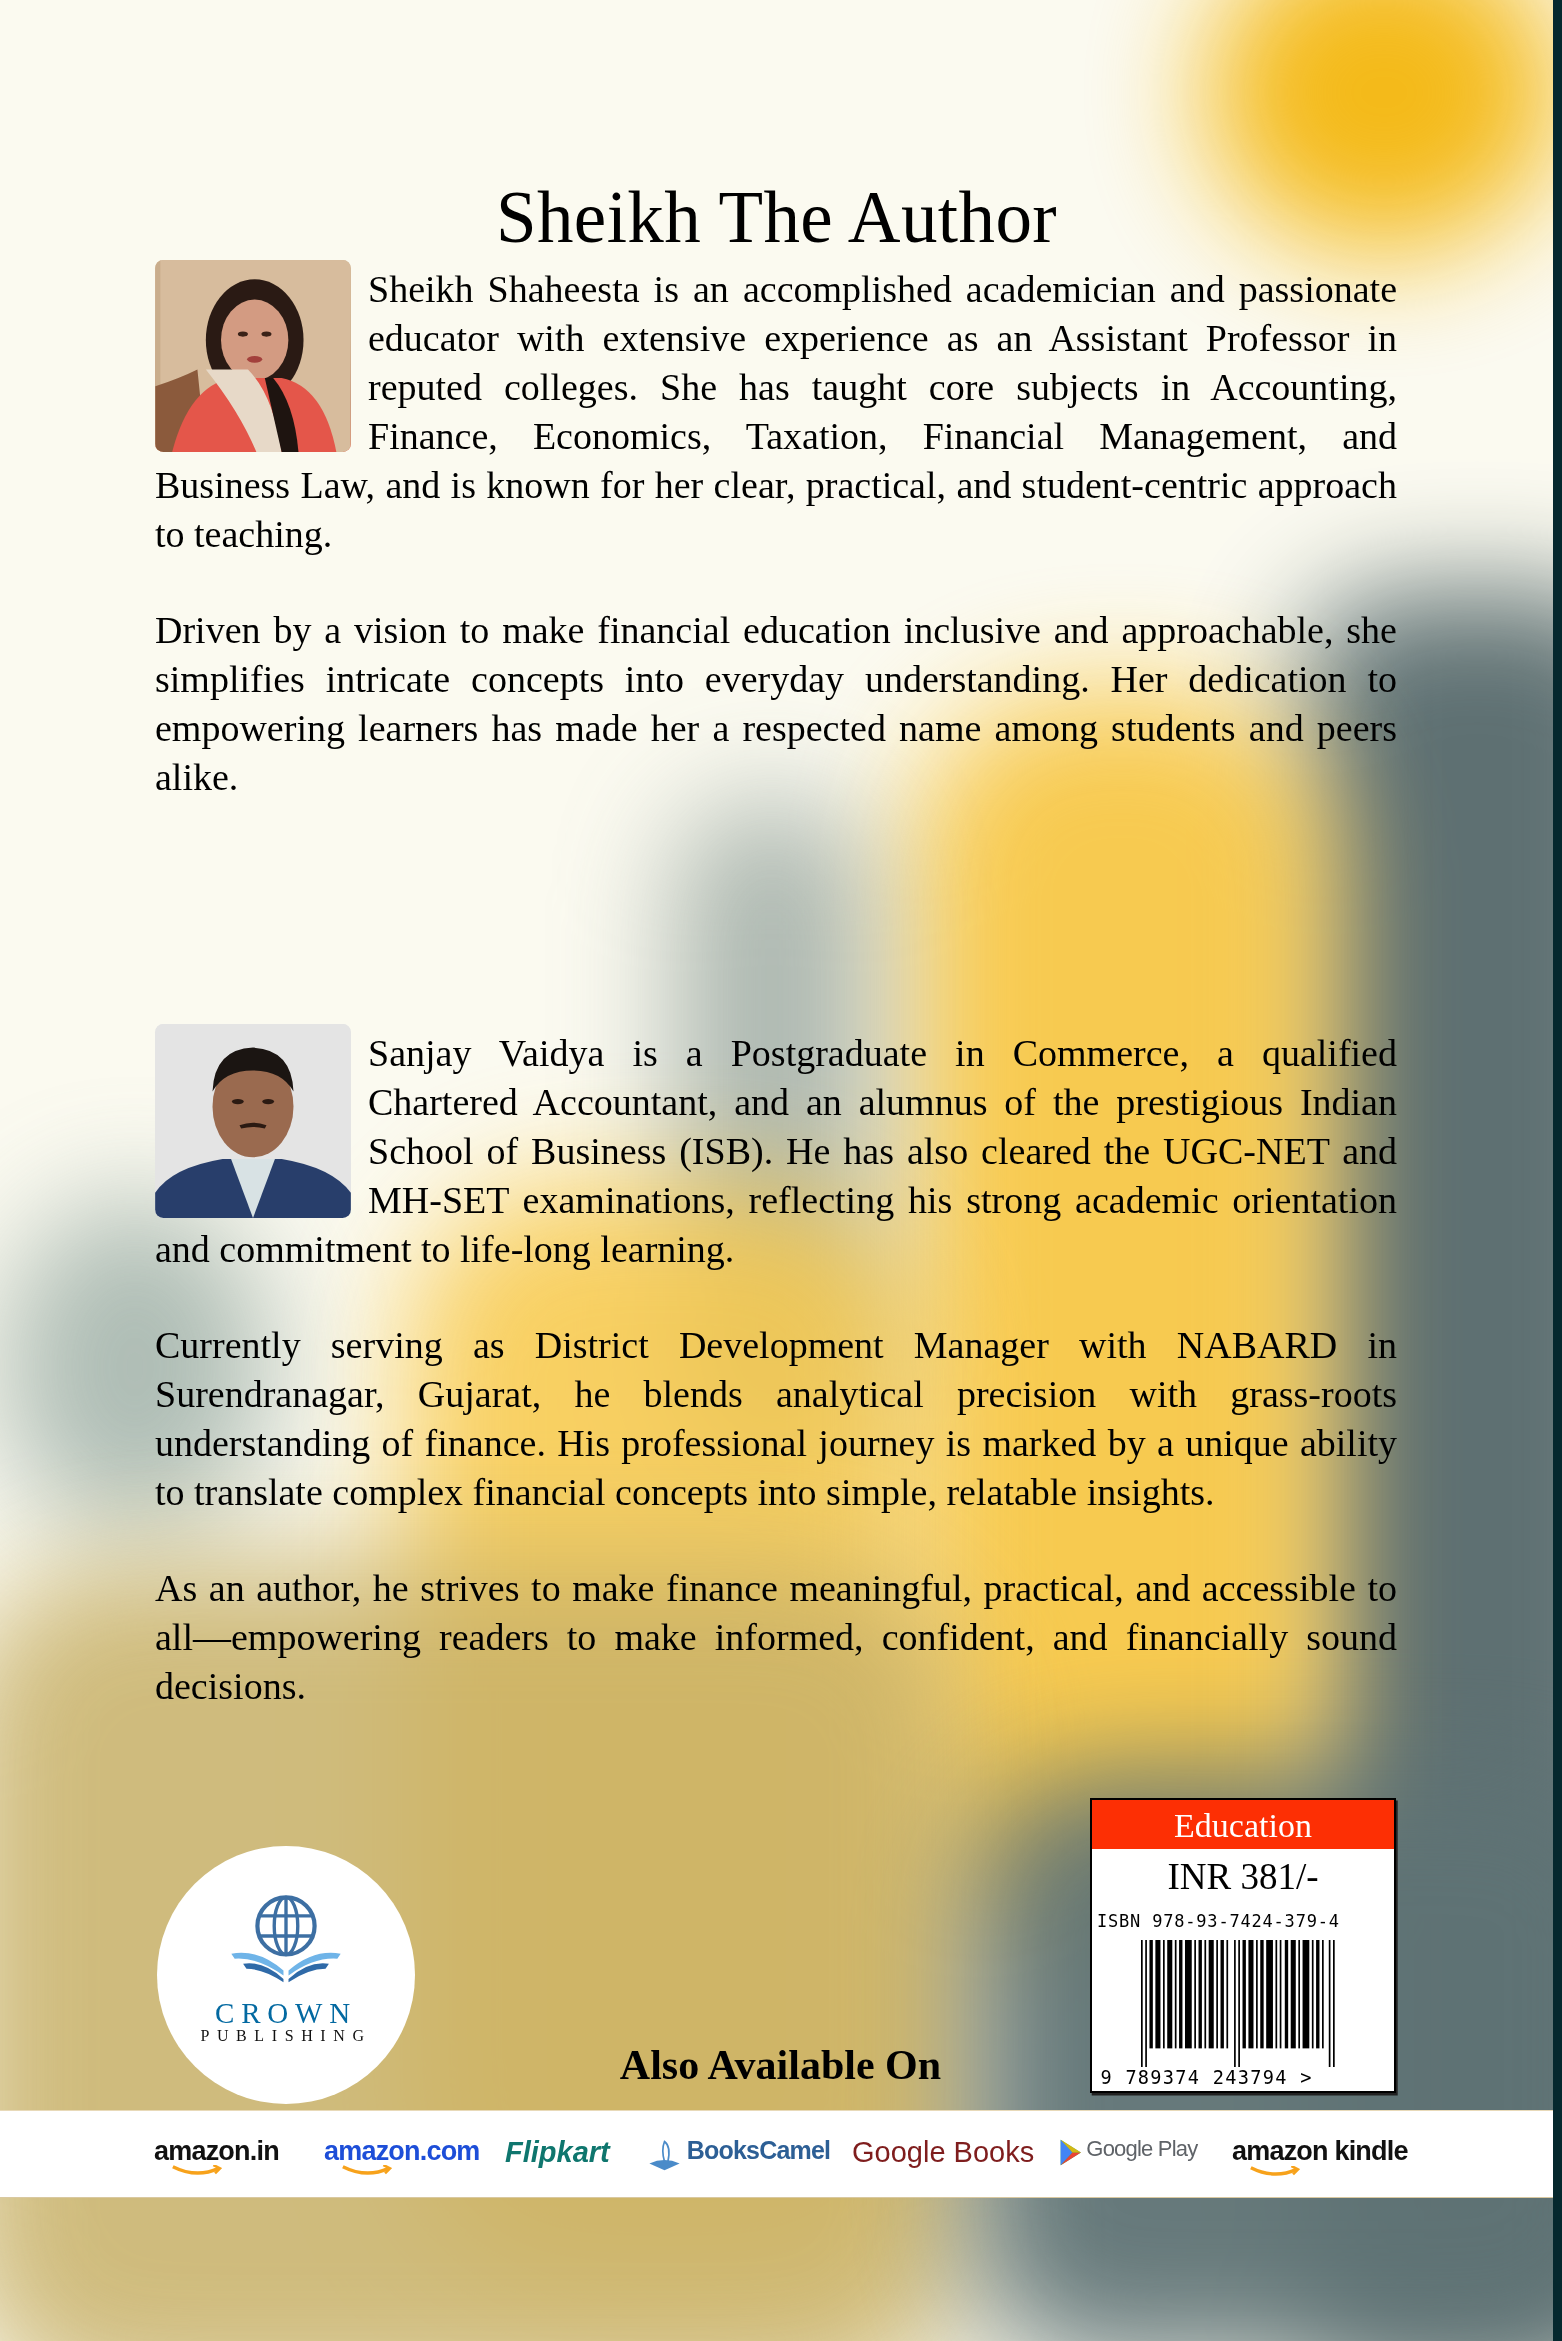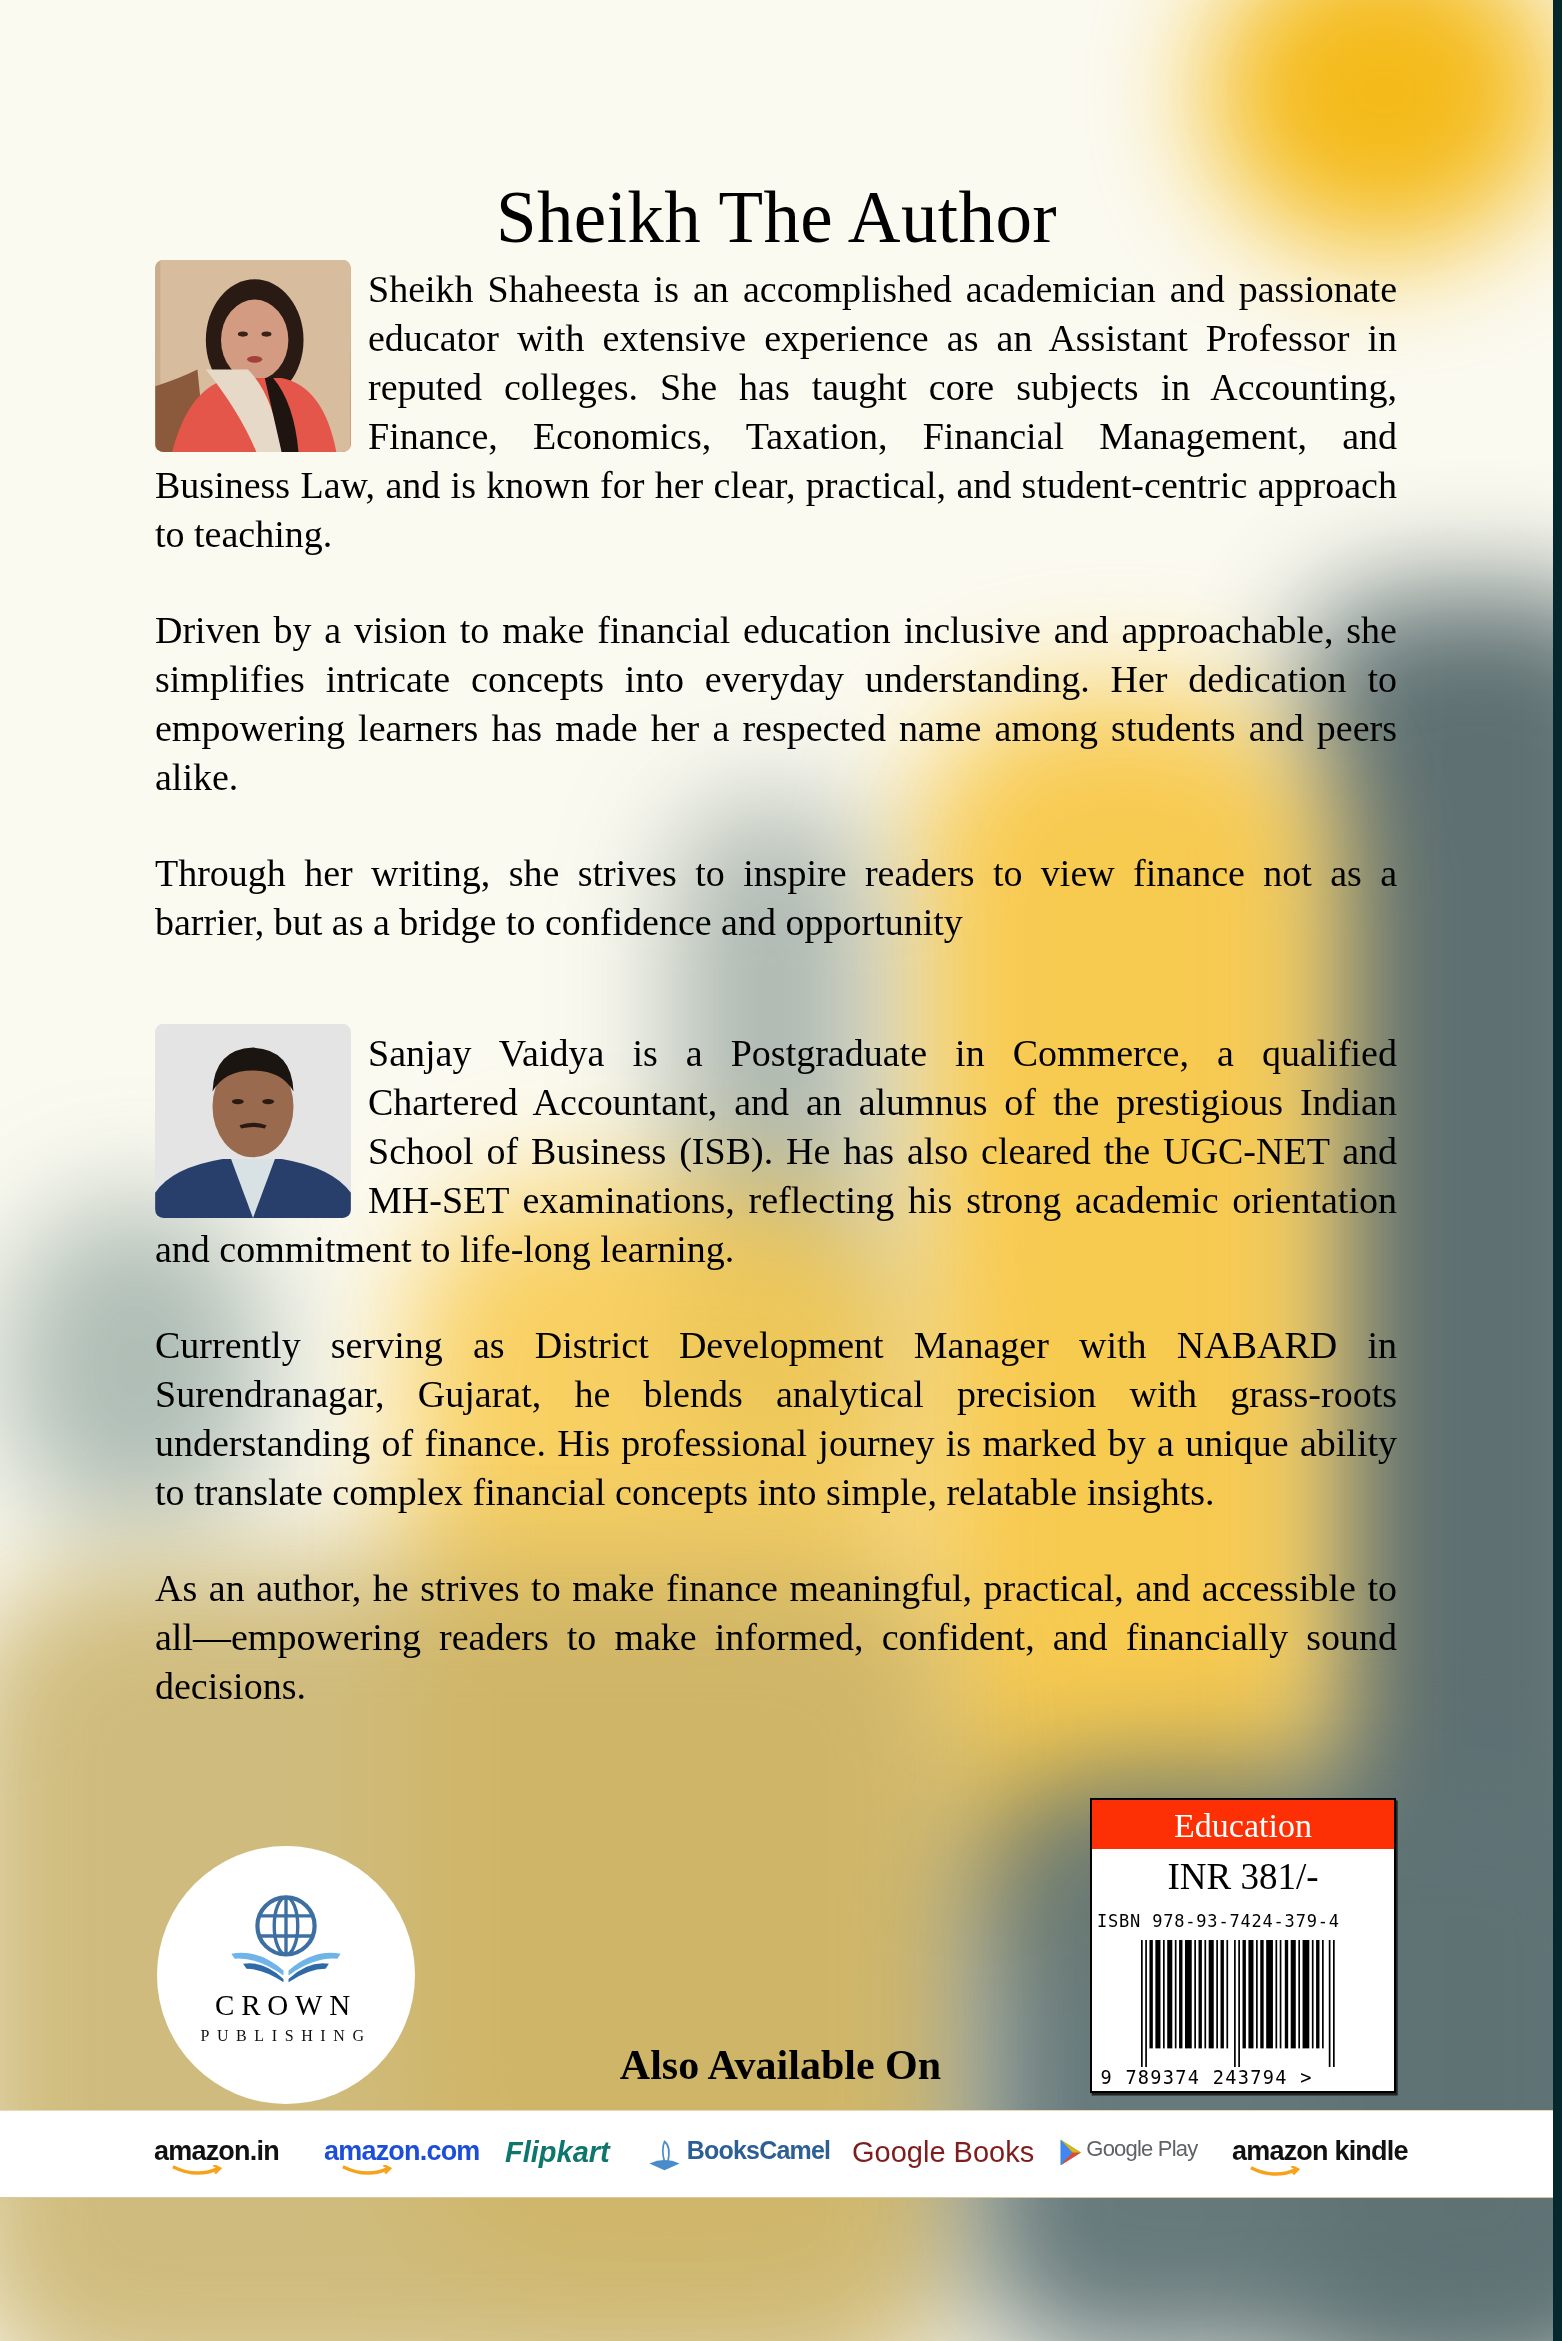--- a/index.html
+++ b/index.html
@@ -12,21 +12,21 @@
   .body-text { position:absolute; left:155px; width:1242px; font-size:38px; line-height:49px; text-align:justify; }
   .photo { float:left; width:196px; border-radius:8.4px; margin-right:17px; margin-top:-5px; overflow:hidden; position:relative; }
   .para { margin:0 0 47px 0; }
   .price-box { position:absolute; left:1090px; top:1798px; width:302px; height:291px; background:#fff; border:2.5px solid #000; box-shadow:1.7px 2.5px 0 #222; }
   .price-cat { height:49px; background:#fd2f04; color:#fff; text-align:center; font-size:34px; line-height:51px; }
   .price-val { text-align:center; font-size:37px; margin-top:6.8px; line-height:42px; }
   .isbn { font-family:"DejaVu Sans Mono", monospace; font-size:17px; letter-spacing:0.8px; margin-left:5px; margin-top:13px; }
   .barcode { position:absolute; left:49px; top:140px; width:203px; height:127px; }
   .barcode-num { position:absolute; left:8.4px; bottom:3.4px; font-family:"DejaVu Sans Mono", monospace; font-size:18.6px; letter-spacing:1.3px; background:transparent; }
   .logo-circle { position:absolute; left:157px; top:1846px; width:258px; height:258px; border-radius:50%; background:#fff; }
-  .crown { position:absolute; left:0; width:258px; top:143px; text-align:center; color:#000000; font-size:29px; letter-spacing:6.8px; }
+  .crown { position:absolute; left:0; width:258px; top:151px; text-align:center; color:#0369a1; font-size:29px; letter-spacing:6.8px; }
   .publishing { position:absolute; left:0; width:258px; top:181px; text-align:center; color:#111; font-size:16px; letter-spacing:7.6px; }
   .also { position:absolute; left:0; width:1553px; top:2041px; text-align:center; font-size:42px; font-weight:700; padding-left:4px; }
   .stores { position:absolute; left:0; top:2110px; width:1553px; height:86px; background:#fff; border-top:1.7px solid #e8d9b8; border-bottom:1.7px solid #d9c9a0; }
   .store { position:absolute; top:25px; font-family:"Liberation Sans", sans-serif; }
 </style>
 </head>
 <body>
 
 <div class="cover">
 
@@ -52,21 +52,20 @@
         <path d="M20 228 Q40 150 90 140 L150 140 Q200 150 215 228Z" fill="#e4564a"></path>
         <path d="M60 130 Q100 180 120 228 L150 228 Q140 160 110 130Z" fill="#e7d9c8"></path>
         <path d="M130 140 L150 228 L170 228 Q165 170 140 140Z" fill="#1e1410"></path>
         <ellipse cx="104" cy="88" rx="6" ry="3" fill="#3a2218"></ellipse>
         <ellipse cx="132" cy="88" rx="6" ry="3" fill="#3a2218"></ellipse>
         <ellipse cx="118" cy="118" rx="9" ry="4" fill="#a3403c"></ellipse>
       </svg>
     </div>
     <p class="para">Sheikh Shaheesta is an accomplished academician and passionate educator with extensive experience as an Assistant Professor in reputed colleges. She has taught core subjects in Accounting, Finance, Economics, Taxation, Financial Management, and Business Law, and is known for her clear, practical, and student-centric approach to teaching.</p>
     <p class="para">Driven by a vision to make financial education inclusive and approachable, she simplifies intricate concepts into everyday understanding. Her dedication to empowering learners has made her a respected name among students and peers alike.</p>
-    <p class="para">Through her writing, she strives to inspire readers to view finance not as a barrier, but as a bridge to confidence and opportunity</p>
   </div>
 
   <div class="body-text" style="top:1029px;">
     <div class="photo" style="height:194px;background:#e6e6e6;">
       <svg width="196" height="194" viewBox="0 0 232 230">
         <rect width="232" height="230" fill="#e4e4e4"></rect>
         <path d="M0 200 Q20 170 80 160 L150 160 Q210 170 232 200 L232 230 L0 230Z" fill="#283e6b"></path>
         <path d="M90 160 L116 230 L142 160Z" fill="#d8e2e4"></path>
         <ellipse cx="116" cy="98" rx="48" ry="60" fill="#9a6a4f"></ellipse>
         <path d="M68 80 Q70 30 116 28 Q162 30 164 80 Q150 55 116 55 Q82 55 68 80Z" fill="#1b1512"></path>

